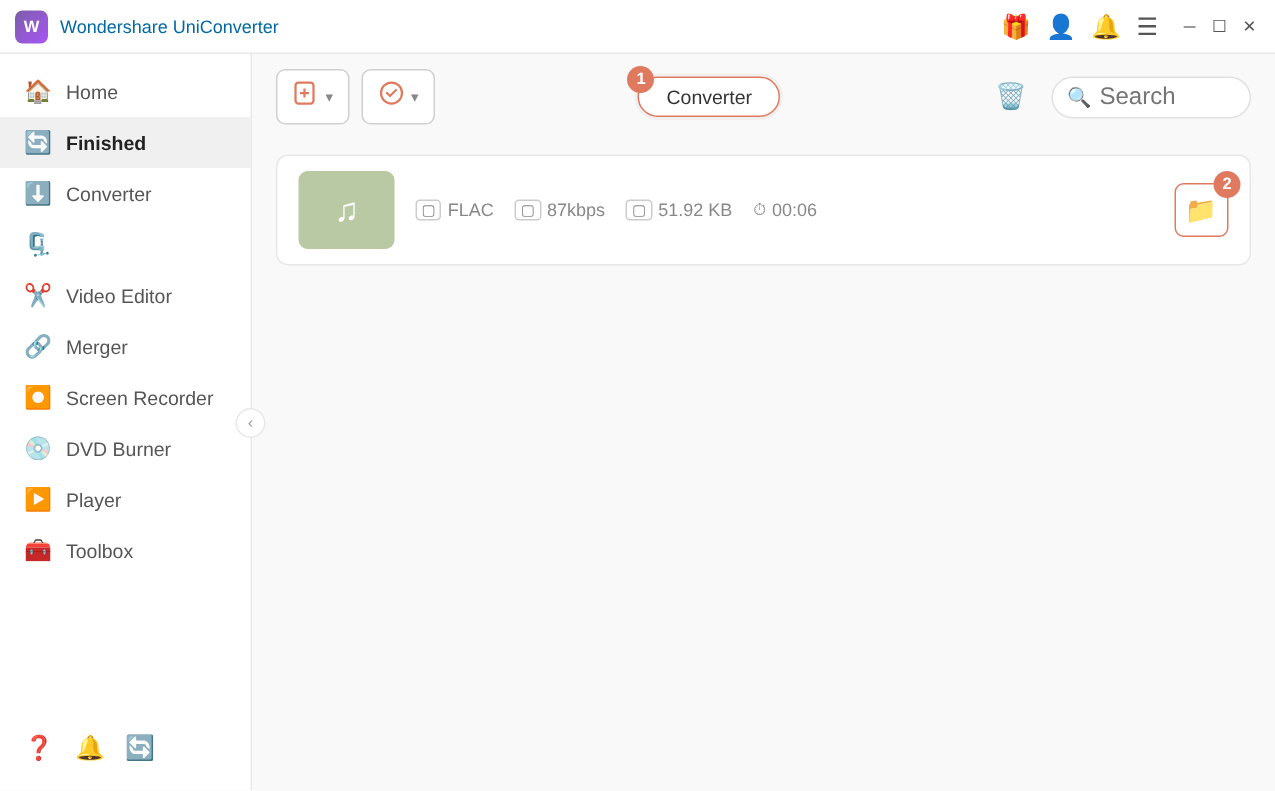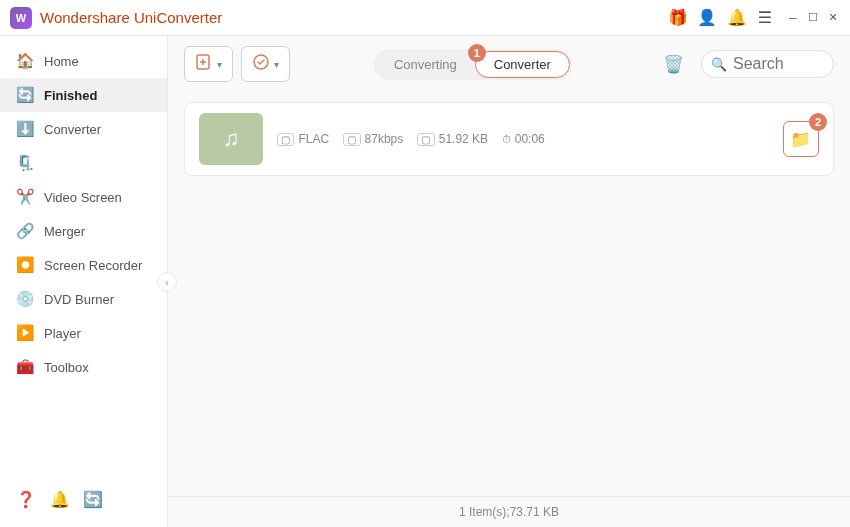--- a/index.html
+++ b/index.html
@@ -7,21 +7,21 @@
 
     
     .titlebar {
       display: flex; align-items: center; justify-content: space-between;
       background: #fff; height: 36px; padding: 0 10px;
       border-bottom: 1px solid #e8e8e8;
     }
     .titlebar-left { display: flex; align-items: center; gap: 8px; }
     .app-icon { width: 22px; height: 22px; background: linear-gradient(135deg, #7b5ea7, #a855f7); border-radius: 5px; display: flex; align-items: center; justify-content: center; }
     .app-icon-inner { color: #fff; font-size: 11px; font-weight: bold; }
-    .titlebar-title { font-size: 15px; color: #c2410c; }
+    .titlebar-title { font-size: 12px; color: #0369a1; }
     .titlebar-right { display: flex; align-items: center; gap: 10px; }
     .titlebar-icon { font-size: 16px; color: #555; cursor: pointer; }
     .titlebar-controls { display: flex; gap: 6px; margin-left: 4px; }
     .ctrl-btn { width: 14px; height: 14px; display: flex; align-items: center; justify-content: center; font-size: 11px; color: #555; cursor: pointer; }
 
     
     .main-layout { display: flex; flex: 1; overflow: hidden; }
 
     
     .sidebar {
@@ -138,21 +138,21 @@
     </div>
     <div class="sidebar-item">
       <span class="icon">⬇️</span>
       <span>Converter</span>
     </div>
     <div class="sidebar-item">
       <span class="icon">🗜️</span>
     </div>
     <div class="sidebar-item">
       <span class="icon">✂️</span>
-      <span>Video Screen</span>
+      <span>Video Editor</span>
     </div>
     <div class="sidebar-item">
       <span class="icon">🔗</span>
       <span>Merger</span>
     </div>
     <div class="sidebar-item">
       <span class="icon">⏺️</span>
       <span>Screen Recorder</span>
     </div>
     <div class="sidebar-item">
@@ -197,23 +197,20 @@
               <circle cx="9" cy="9" r="7" stroke="#e07a5f" stroke-width="1.5" fill="none"></circle>
               <path d="M6 9l2 2 4-4" stroke="#e07a5f" stroke-width="1.5" stroke-linecap="round"></path>
             </svg>
           </span>
           <span class="chevron">▾</span>
         </button>
       </div>
 
       <div style="flex:1; display:flex; justify-content:center; align-items:center;">
         <div style="display:flex; align-items:center; background:#f0f0f0; border-radius:20px; padding:2px 2px;">
-          <div style="padding:5px 18px; border-radius:16px; font-size:13px; cursor:pointer; color:#888;">
-            <span>Converting</span>
-          </div>
           <div style="padding:5px 18px; border-radius:16px; font-size:13px; cursor:pointer; color:#333; background:#fff; border:1.5px solid #e07a5f; display:flex; align-items:center; gap:5px; font-weight:500; position:relative;">
             <span style="background:#e07a5f; color:#fff; border-radius:50%; width:18px; height:18px; font-size:11px; font-weight:bold; display:inline-flex; align-items:center; justify-content:center; position:absolute; top:-8px; left:-8px;">1</span>
             <span>Converter</span>
           </div>
         </div>
       </div>
 
       <div class="toolbar-right-group">
         <span class="trash-btn">🗑️</span>
         <div class="search-box">
@@ -250,17 +247,14 @@
         </div>
         <div class="file-action">
           <div class="folder-btn">
             <span style="position:absolute; top:-9px; right:-9px; background:#e07a5f; color:#fff; border-radius:50%; width:18px; height:18px; font-size:11px; font-weight:bold; display:flex; align-items:center; justify-content:center;">2</span>
             <span>📁</span>
           </div>
         </div>
       </div>
     </div>
 
-    <div class="status-bar">
-      <span>1 Item(s);73.71 KB</span>
-    </div>
   </div>
 </div>
 
 </body></html>

